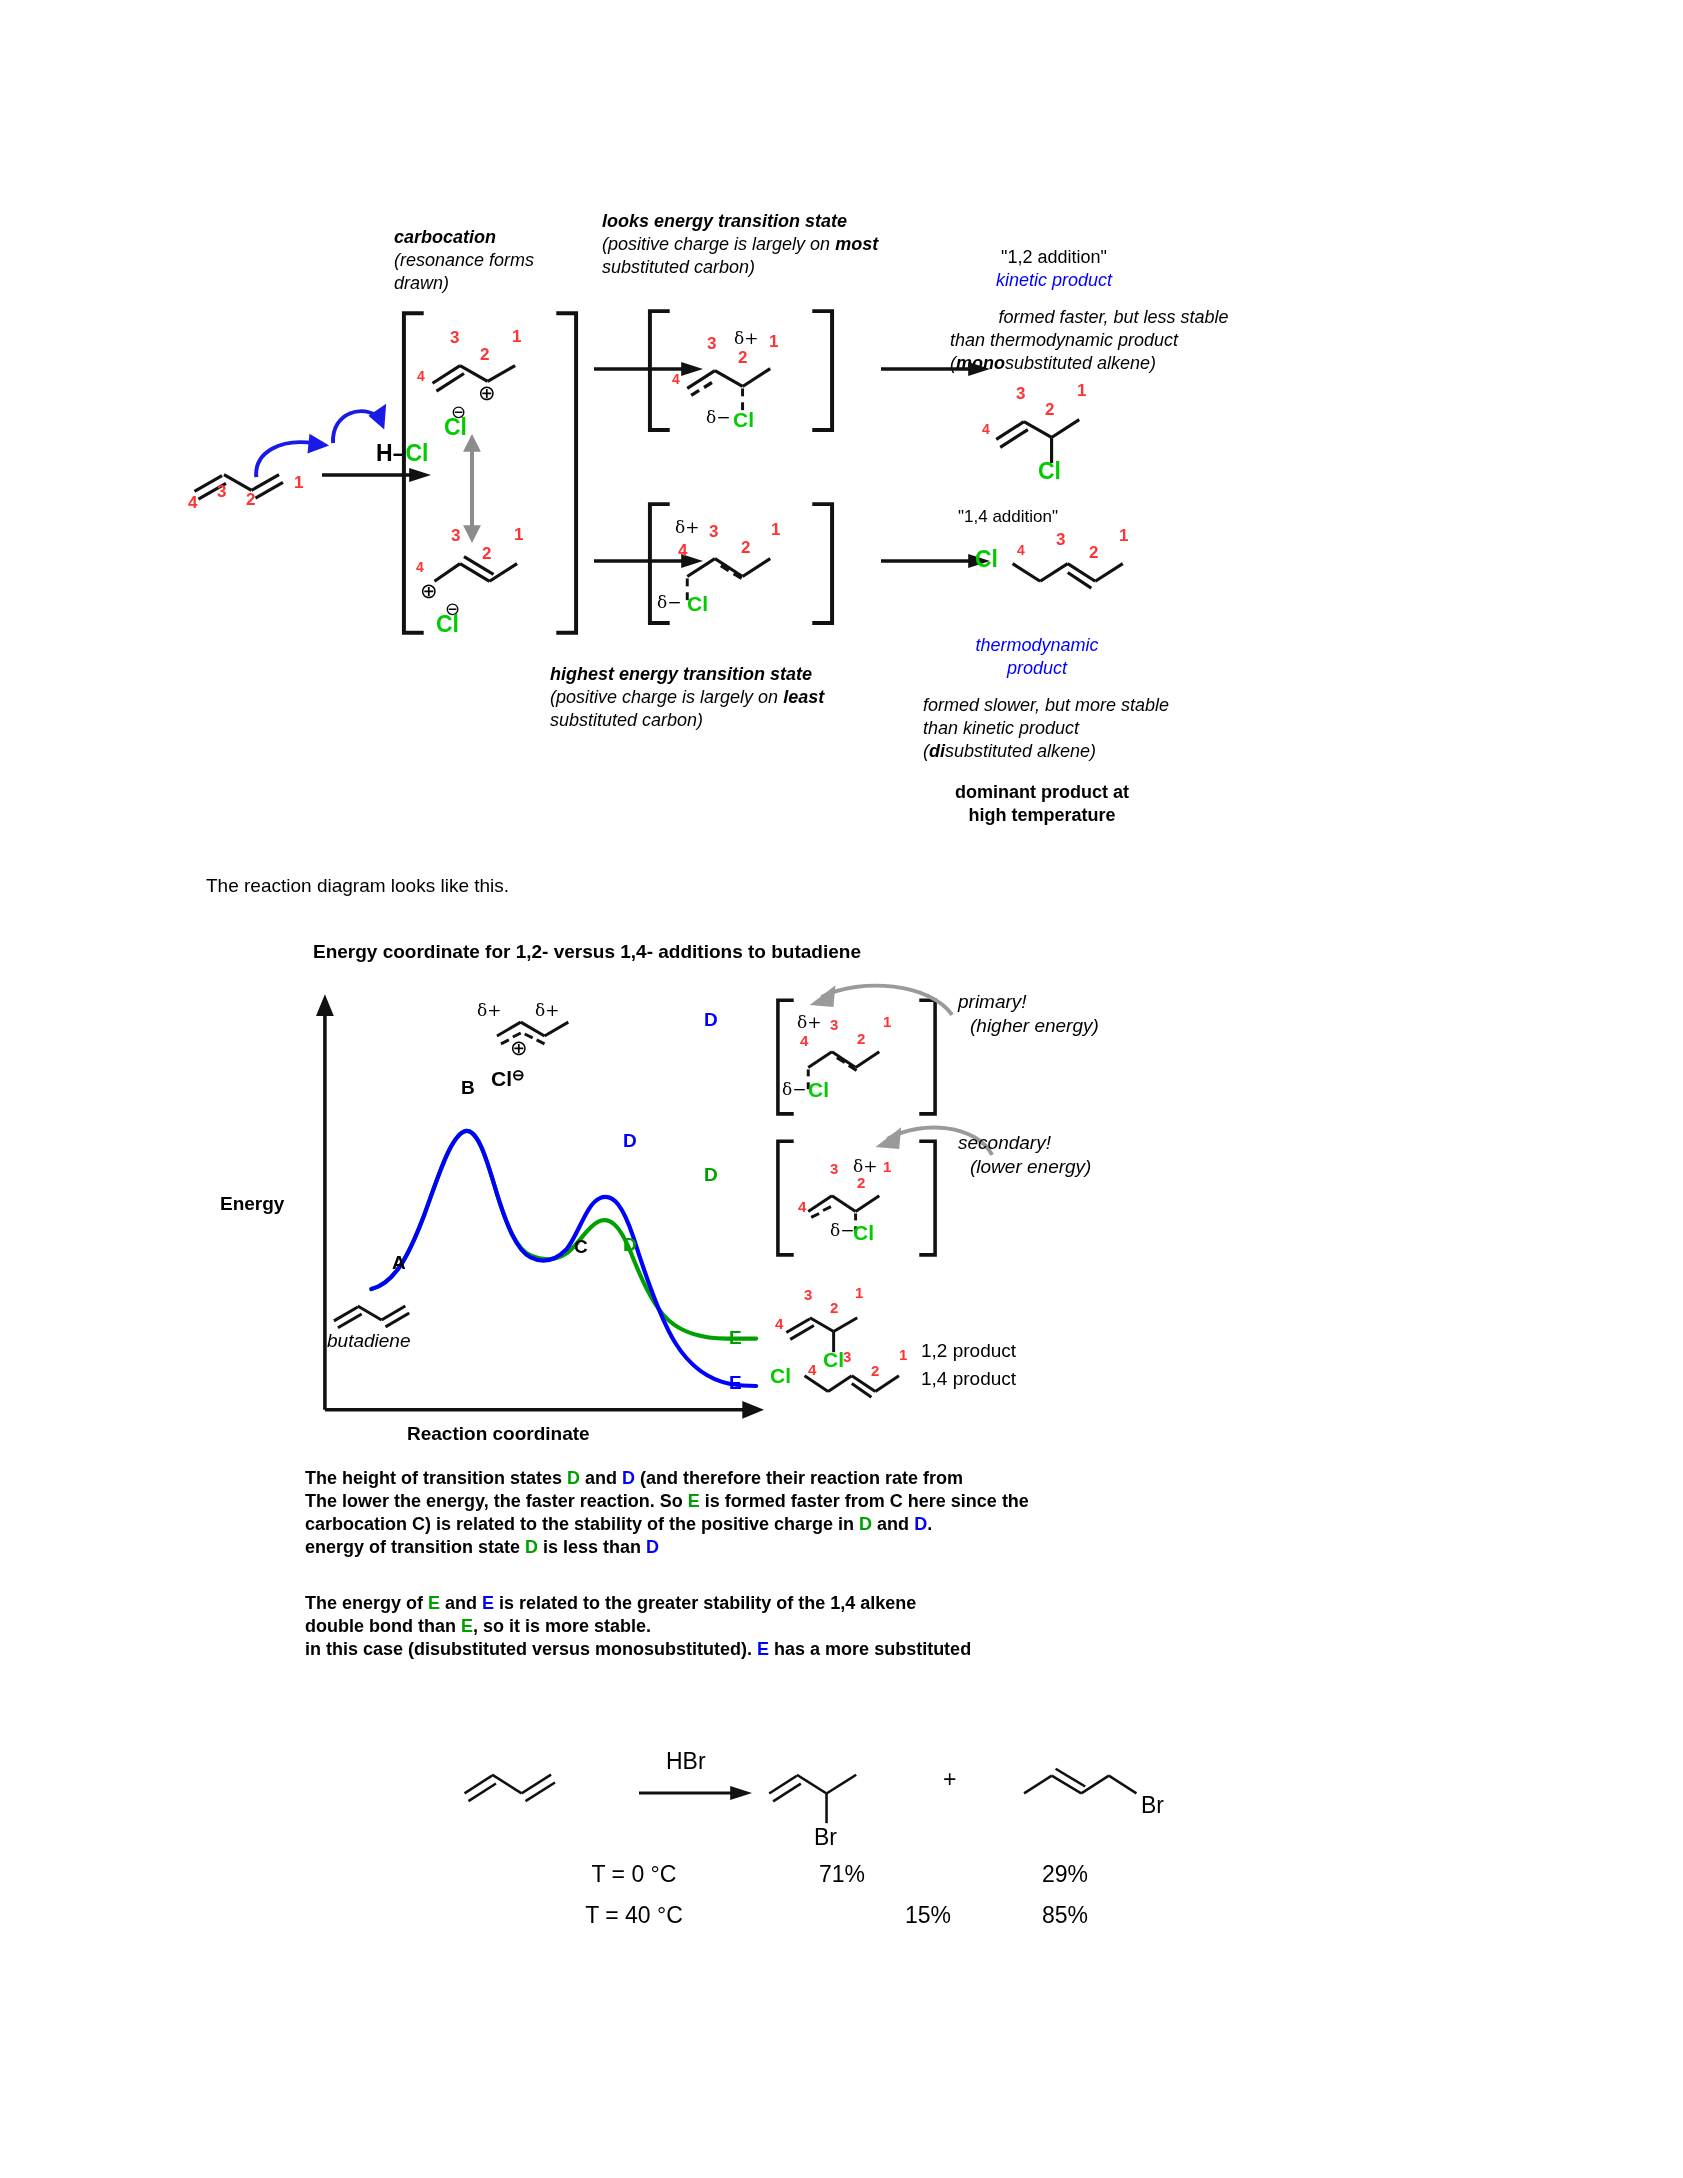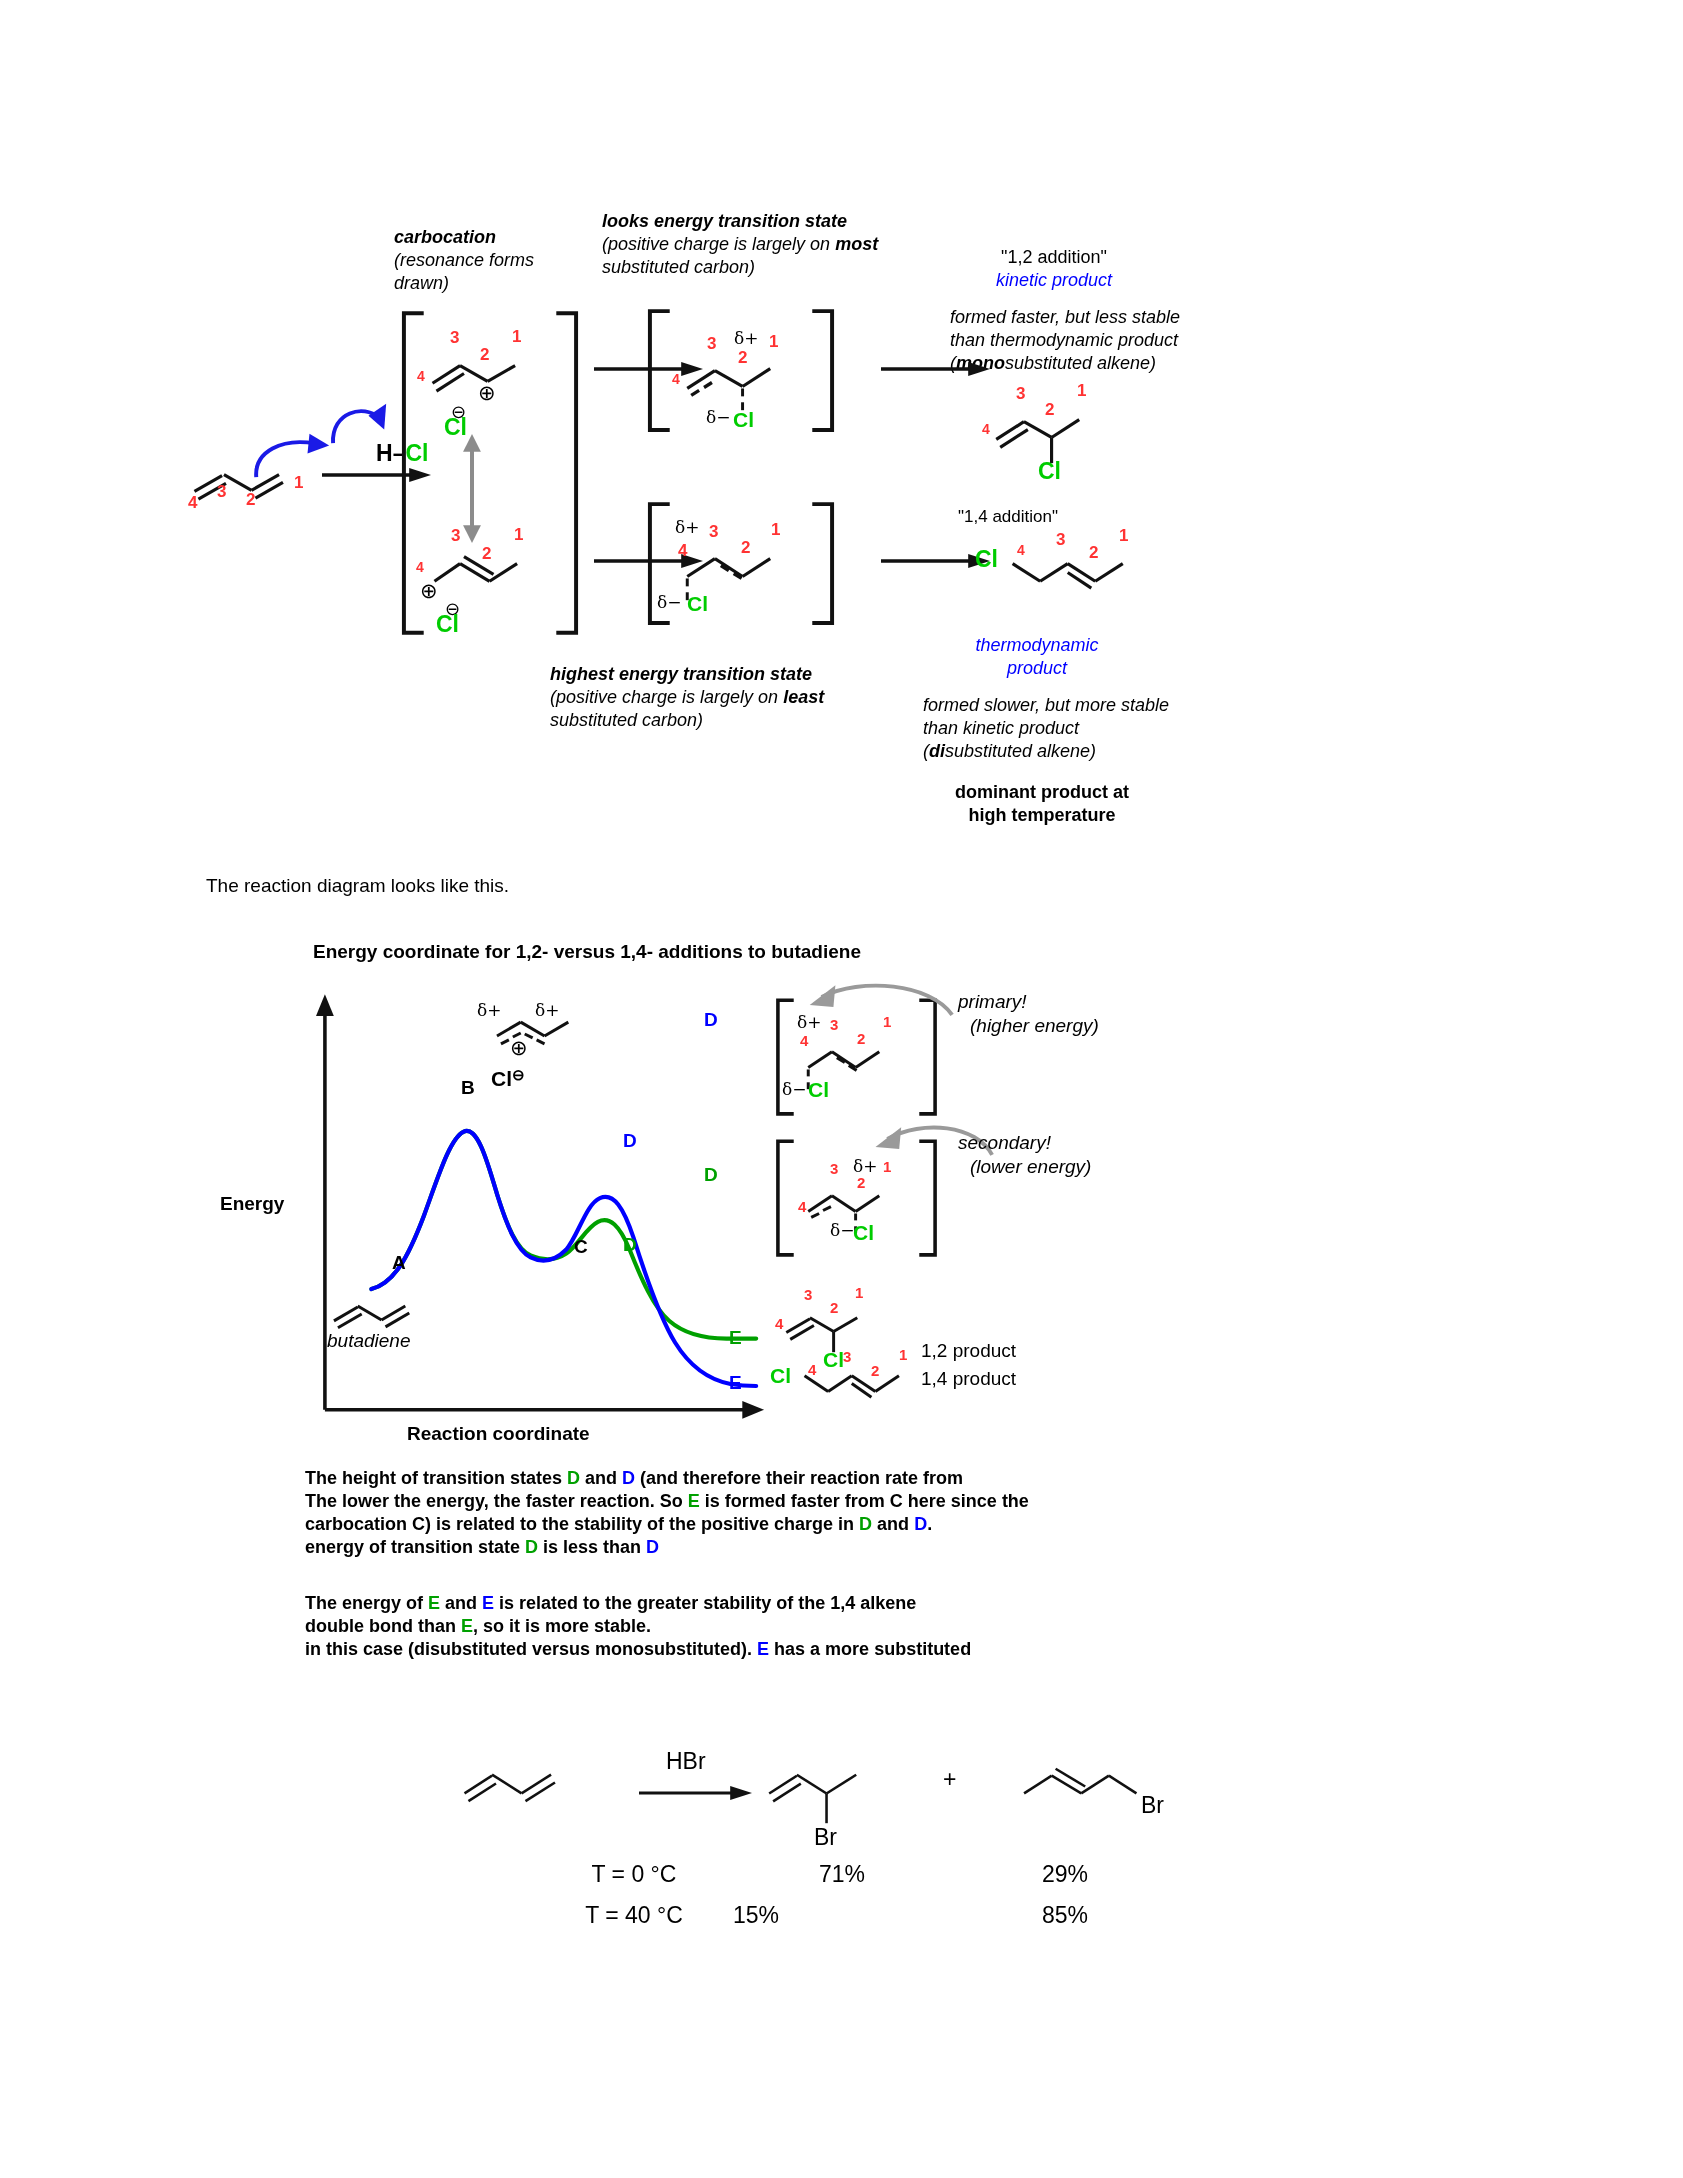--- a/index.html
+++ b/index.html
@@ -36,21 +36,21 @@
   <div class="bi t17">looks energy transition state</div>
   <div class="ital t17" style="margin-top:0;">
     <span>(positive charge is largely on </span><span class="bold">most</span>
   </div>
   <div class="ital t17">substituted carbon)</div>
 </div>
 
 <div class="abs lh" style="left:950px;top:246px;width:327px;">
   <div class="t17 ctr" style="width:208px;">"1,2 addition"</div>
   <div class="t17 ital ctr blue" style="width:208px;">kinetic product</div>
-  <div class="t17 ital" style="margin-top:14px;">formed faster, but less stable</div>
+  <div class="t17 ital" style="margin-top:14px;text-align:center;">formed faster, but less stable</div>
   <div class="t17 ital">than thermodynamic product</div>
   <div class="t17 ital">
     <span>(</span><span class="bold">mono</span><span>substituted alkene)</span>
   </div>
 </div>
 
 <svg class="abs" style="left:188px;top:450px;" width="129" height="59" viewBox="0 0 130 60">
   <g stroke="#111" stroke-width="3.2" fill="none">
     <line x1="6" y1="42" x2="34" y2="26"></line>
     <line x1="10" y1="50" x2="38" y2="34"></line>
@@ -471,17 +471,17 @@
 <div class="abs t22" style="left:1141px;top:1792px;">Br</div>
 
 <div class="abs" style="left:535px;top:1861px;width:693px;">
   <div style="display:flex;">
     <div class="t22" style="width:198px;text-align:center;">T = 0 °C</div>
     <div class="t22" style="width:218px;text-align:center;">71%</div>
     <div class="t22" style="width:228px;text-align:center;">29%</div>
   </div>
   <div style="display:flex;margin-top:14px;">
     <div class="t22" style="width:198px;text-align:center;">T = 40 °C</div>
-    <div class="t22" style="width:218px;text-align:left;">15%</div>
+    <div class="t22" style="width:218px;text-align:right;">15%</div>
     <div class="t22" style="width:228px;text-align:center;">85%</div>
   </div>
 </div>
 
 
 </body></html>

